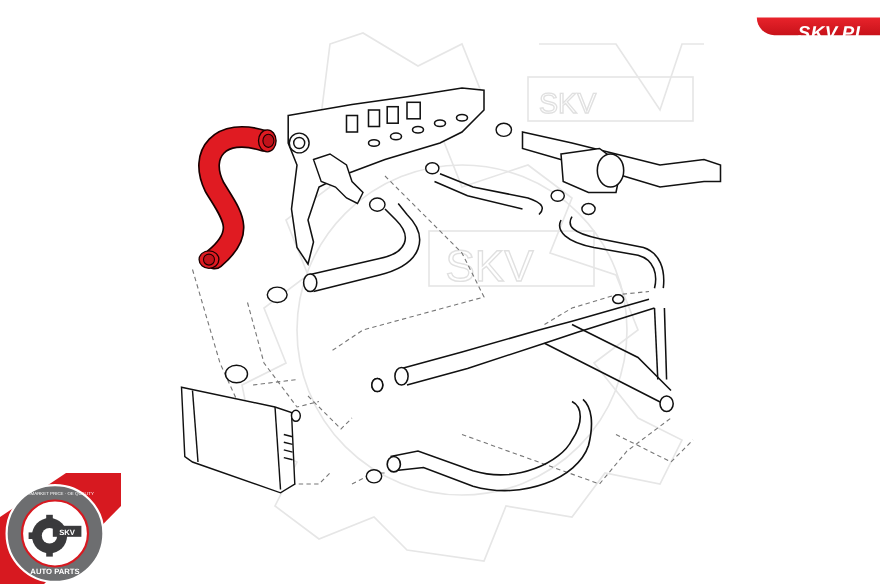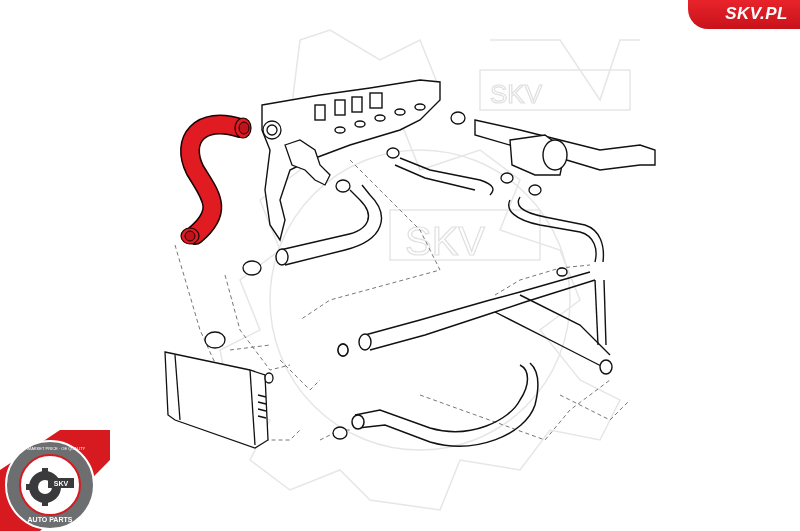--- a/index.html
+++ b/index.html
@@ -1,18 +1,18 @@
 <!DOCTYPE html>
 <html><head>
   <meta charset="utf-8">
   <style>
     html, body { margin: 0; padding: 0; }
     body { width: 800px; height: 531px; background: #ffffff; position: relative; overflow: hidden; font-family: "Liberation Sans", sans-serif; }
     #stage { position: absolute; left: 0; top: 0; width: 800px; height: 531px; }
-    .brand-tab { position: absolute; right: 0; top: 0; width: 112px; height: 29px; background: linear-gradient(#e8232b, #c8121a); border-bottom-left-radius: 20px; }
+    .brand-tab { position: absolute; right: 0; top: 16px; width: 112px; height: 16px; background: linear-gradient(#e8232b, #c8121a); border-bottom-left-radius: 20px; }
     .brand-tab span { position: absolute; right: 12px; top: 4px; color: #fff; font-weight: bold; font-style: italic; font-size: 17px; letter-spacing: 0.5px; font-family: "Liberation Sans", sans-serif; }
     .badge-wrap { position: absolute; left: 0; top: 430px; width: 110px; height: 101px; }
   </style>
 </head>
 <body>
 
 <div id="stage">
   <svg width="800" height="531" viewBox="0 0 800 531" xmlns="http://www.w3.org/2000/svg">
 
     <g fill="none" stroke="#e6e6e6" stroke-width="1.5">

